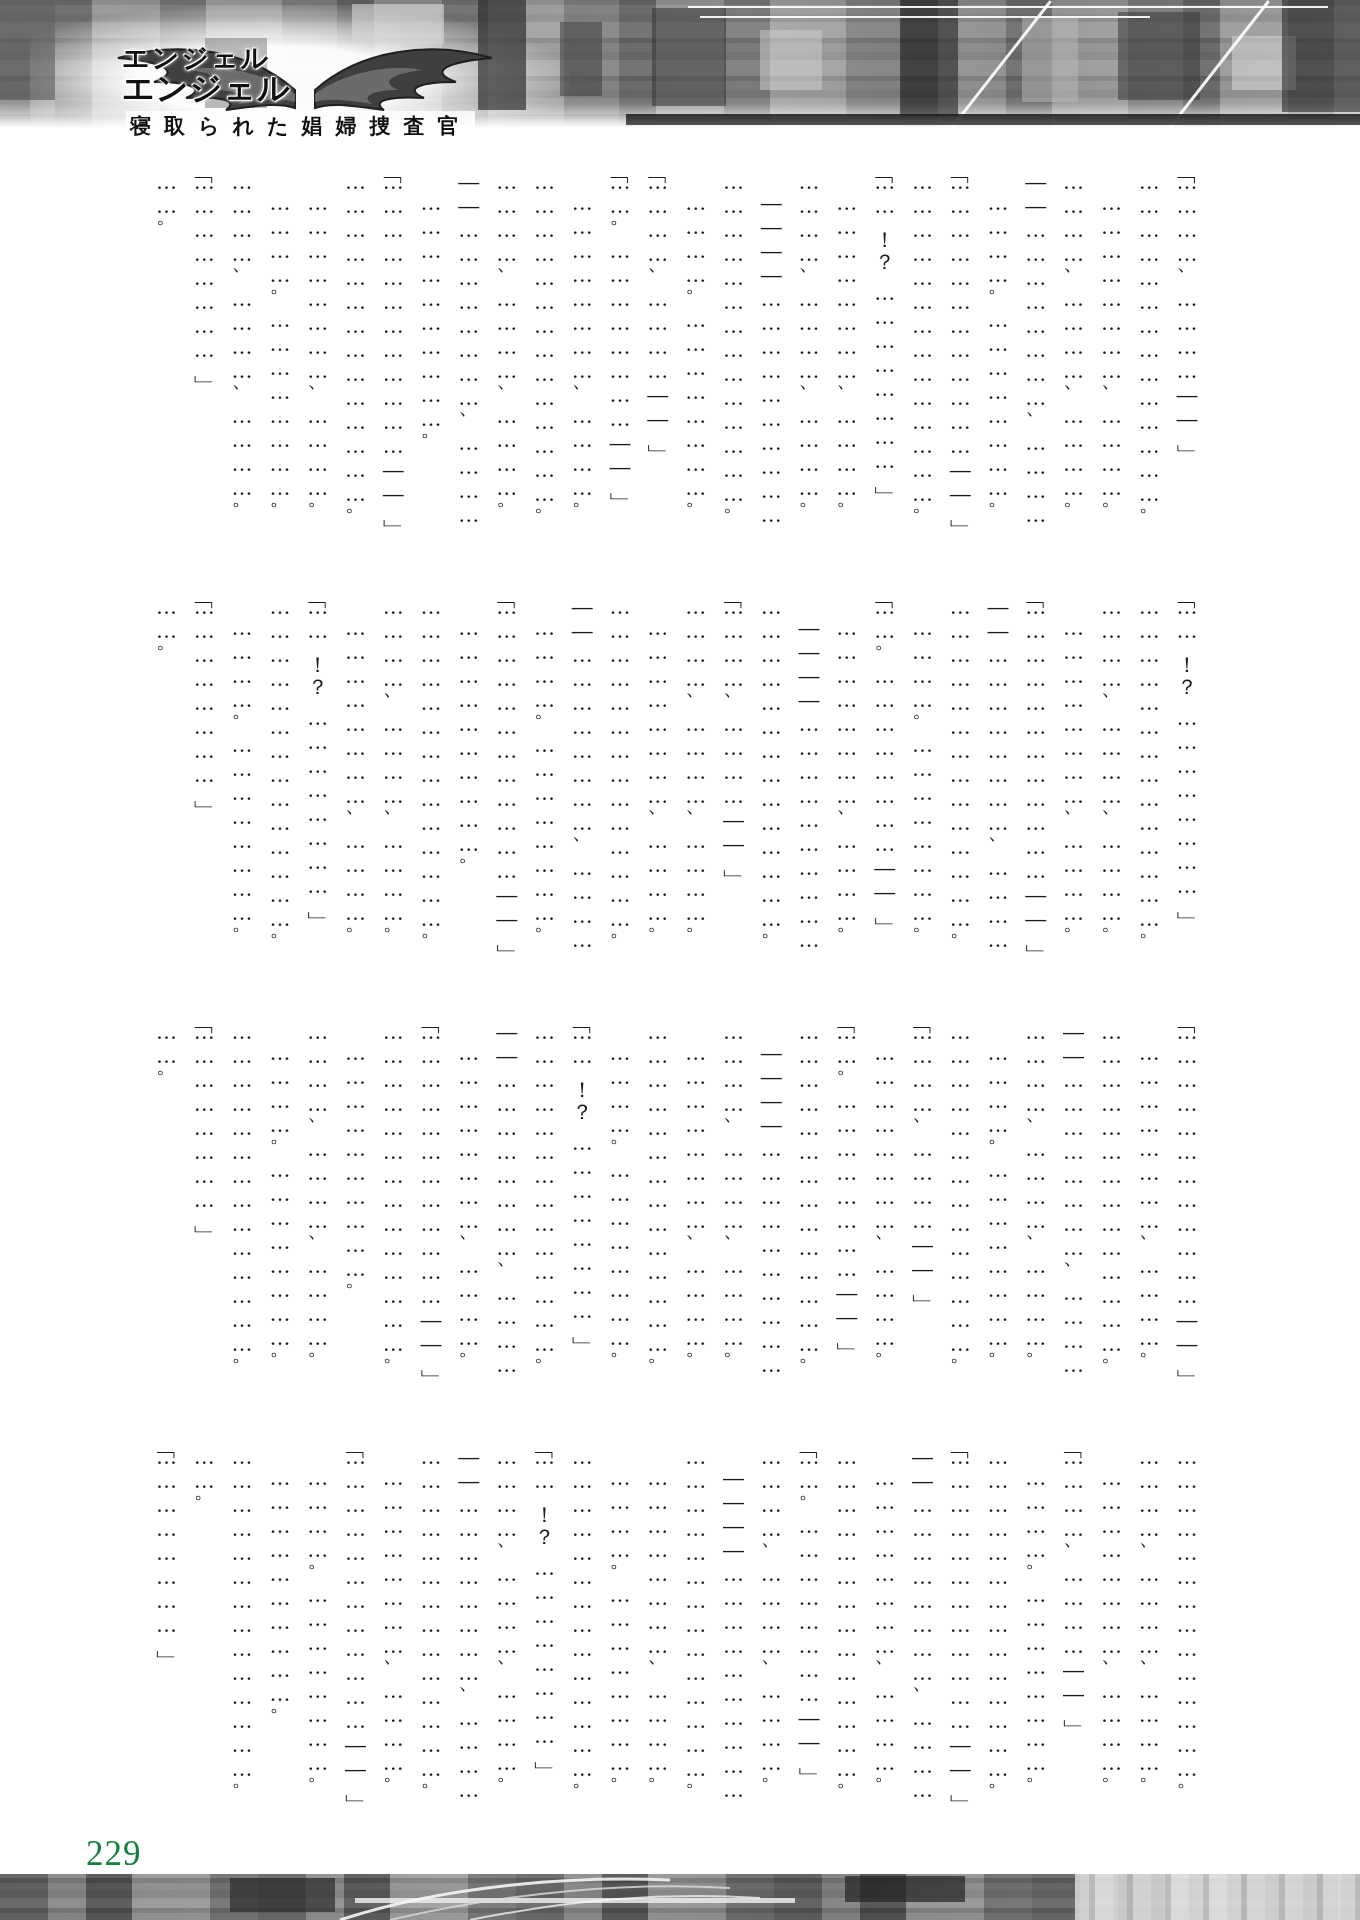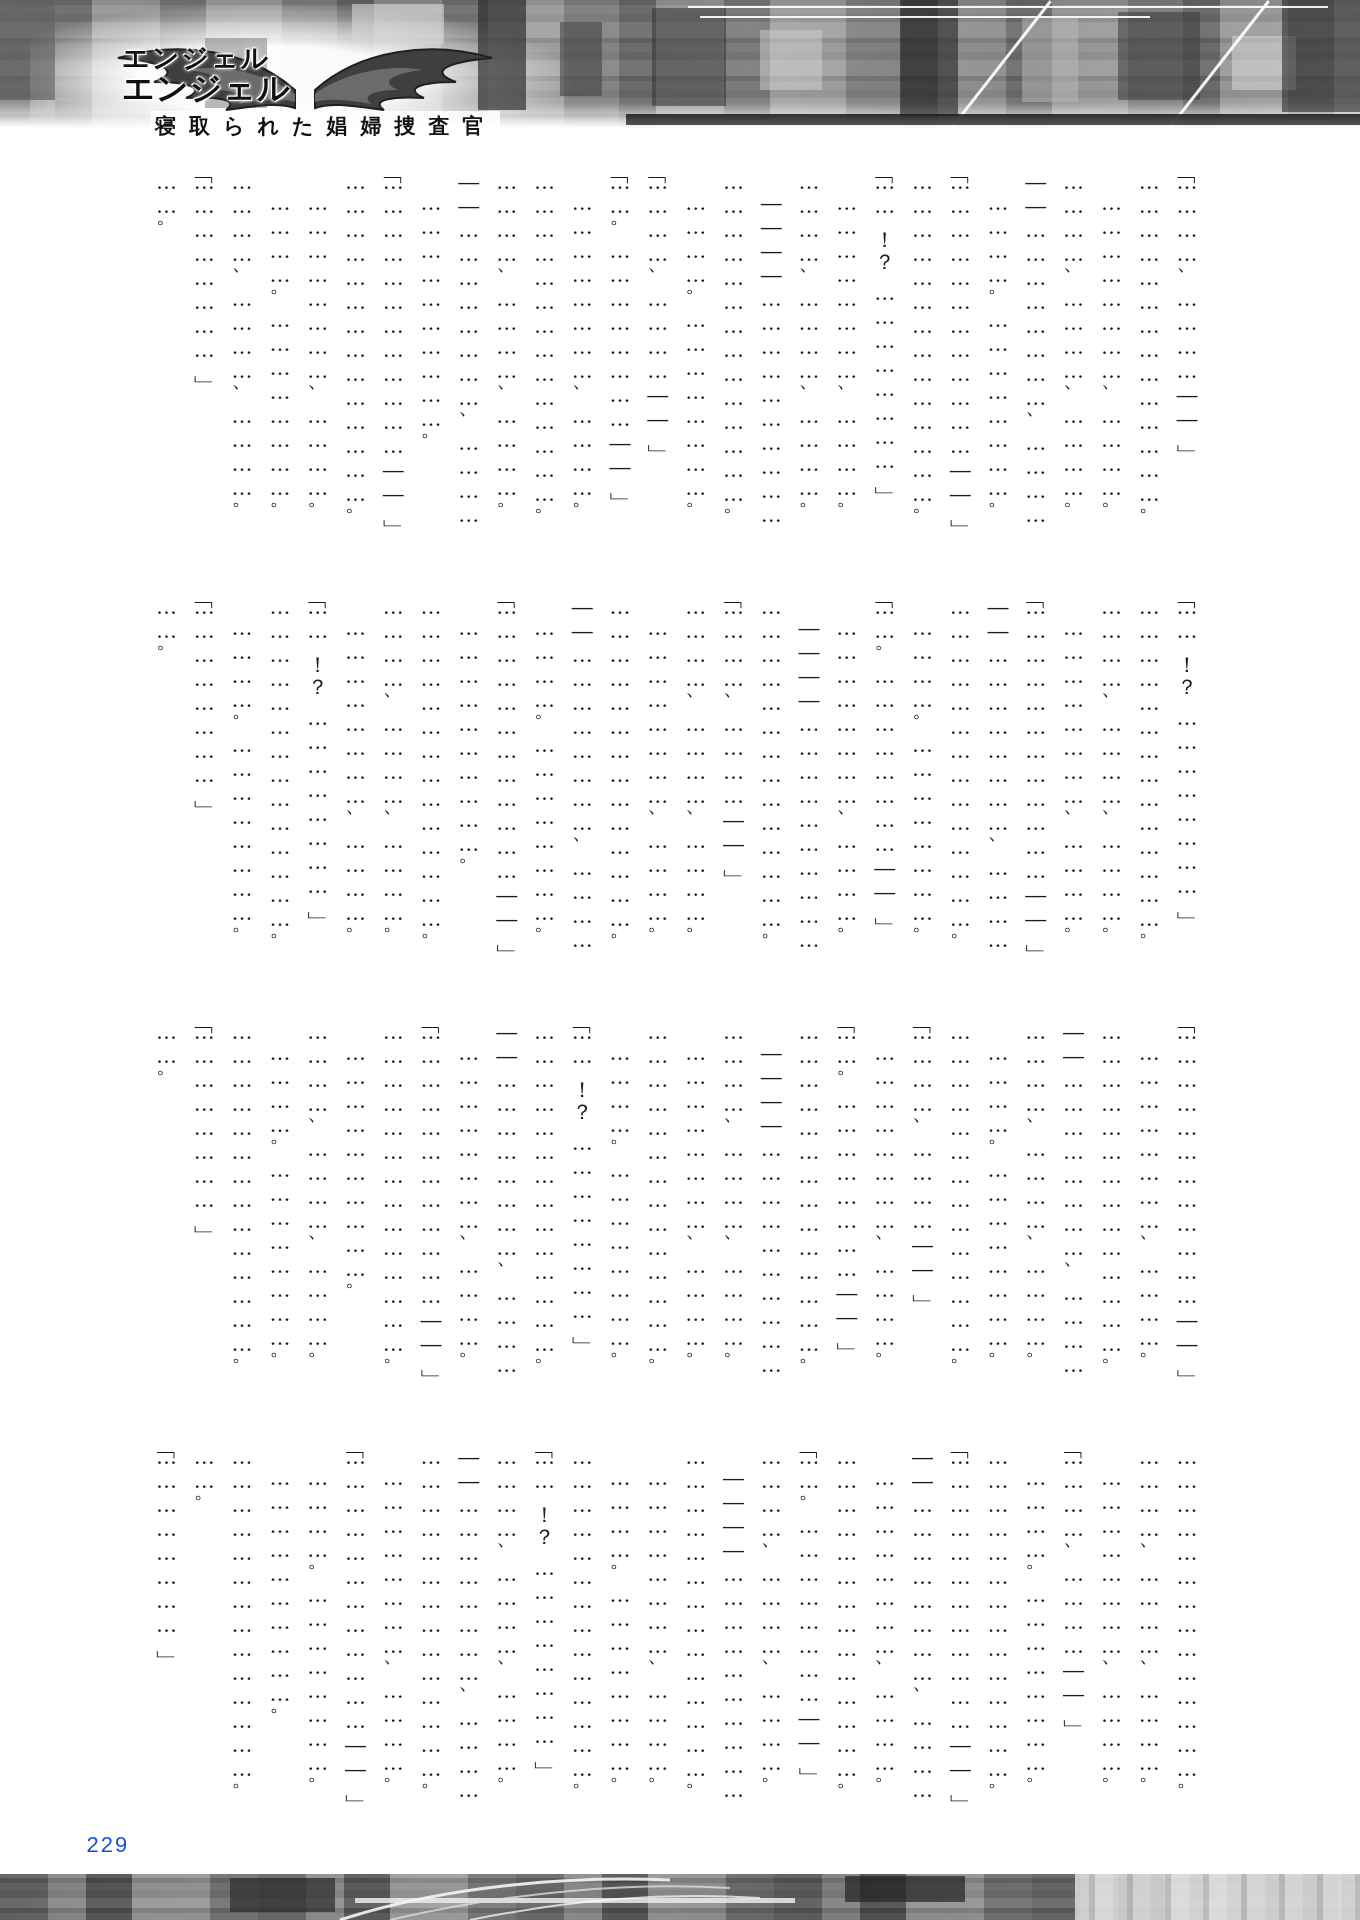--- a/index.html
+++ b/index.html
@@ -49,32 +49,32 @@
   .logo-kana{position:absolute;left:52px;top:18px;line-height:1.04;
       font-family:"DejaVu Sans","Liberation Sans",sans-serif;font-weight:bold;color:#101010;
       text-shadow:0 0 3px #fff,0 0 3px #fff,0 0 5px #fff,1px 1px 0 #fff,-1px -1px 0 #fff;}
   .logo-kana .k1{display:block;font-size:27px;letter-spacing:2px;}
   .logo-kana .k2{display:block;font-size:32px;letter-spacing:1px;}
   .logo-name{position:absolute;left:198px;top:-2px;font-size:88px;font-weight:bold;color:#141414;
       font-family:"DejaVu Serif","Liberation Serif",serif;letter-spacing:-4px;
       text-shadow:0 0 4px #fff,0 0 6px #fff,2px 2px 0 #fff,-2px -2px 0 #fff;}
   .subtitle{position:absolute;left:126px;top:111px;font-size:21px;font-weight:bold;color:#111;
       letter-spacing:13px;background:rgba(255,255,255,.85);padding:1px 4px;
-      font-family:"DejaVu Serif","Liberation Serif",serif;margin-left:25px;}
+      font-family:"DejaVu Serif","Liberation Serif",serif;}
 
   
   .text-area{position:absolute;left:0;top:0;width:100%;height:100%;}
   .band{position:absolute;left:90px;right:155px;height:378px;
       writing-mode:vertical-rl;text-orientation:upright;white-space:pre-line;
       font-size:21px;line-height:1.8;color:#1b1b1b;overflow:hidden;}
   .band-1{top:170px;} .band-2{top:595px;} .band-3{top:1020px;} .band-4{top:1445px;}
 
   
-  .page-number{position:absolute;left:86px;top:1834px;font-size:22px;color:#1d4ed8;
-      font-family:Liberation Mono, monospace;letter-spacing:1px;}
+  .page-number{position:absolute;left:86px;top:1834px;font-size:35px;color:#15803d;
+      font-family:Liberation Serif, serif;letter-spacing:1px;}
   .banner-bottom{top:auto;bottom:0;height:46px;
     background:
       repeating-linear-gradient(90deg,
         rgba(70,70,70,.45) 0 48px, rgba(150,150,150,.4) 48px 86px,
         rgba(40,40,40,.45) 86px 132px, rgba(185,185,185,.35) 132px 210px,
         rgba(95,95,95,.45) 210px 258px),
       repeating-linear-gradient(0deg,
         rgba(130,130,130,.35) 0 7px, rgba(60,60,60,.35) 7px 12px,
         rgba(190,190,190,.3) 12px 22px, rgba(100,100,100,.35) 22px 30px),
       linear-gradient(90deg,#6d6d6d,#8a8a8a 35%,#5f5f5f 60%,#9c9c9c);}

